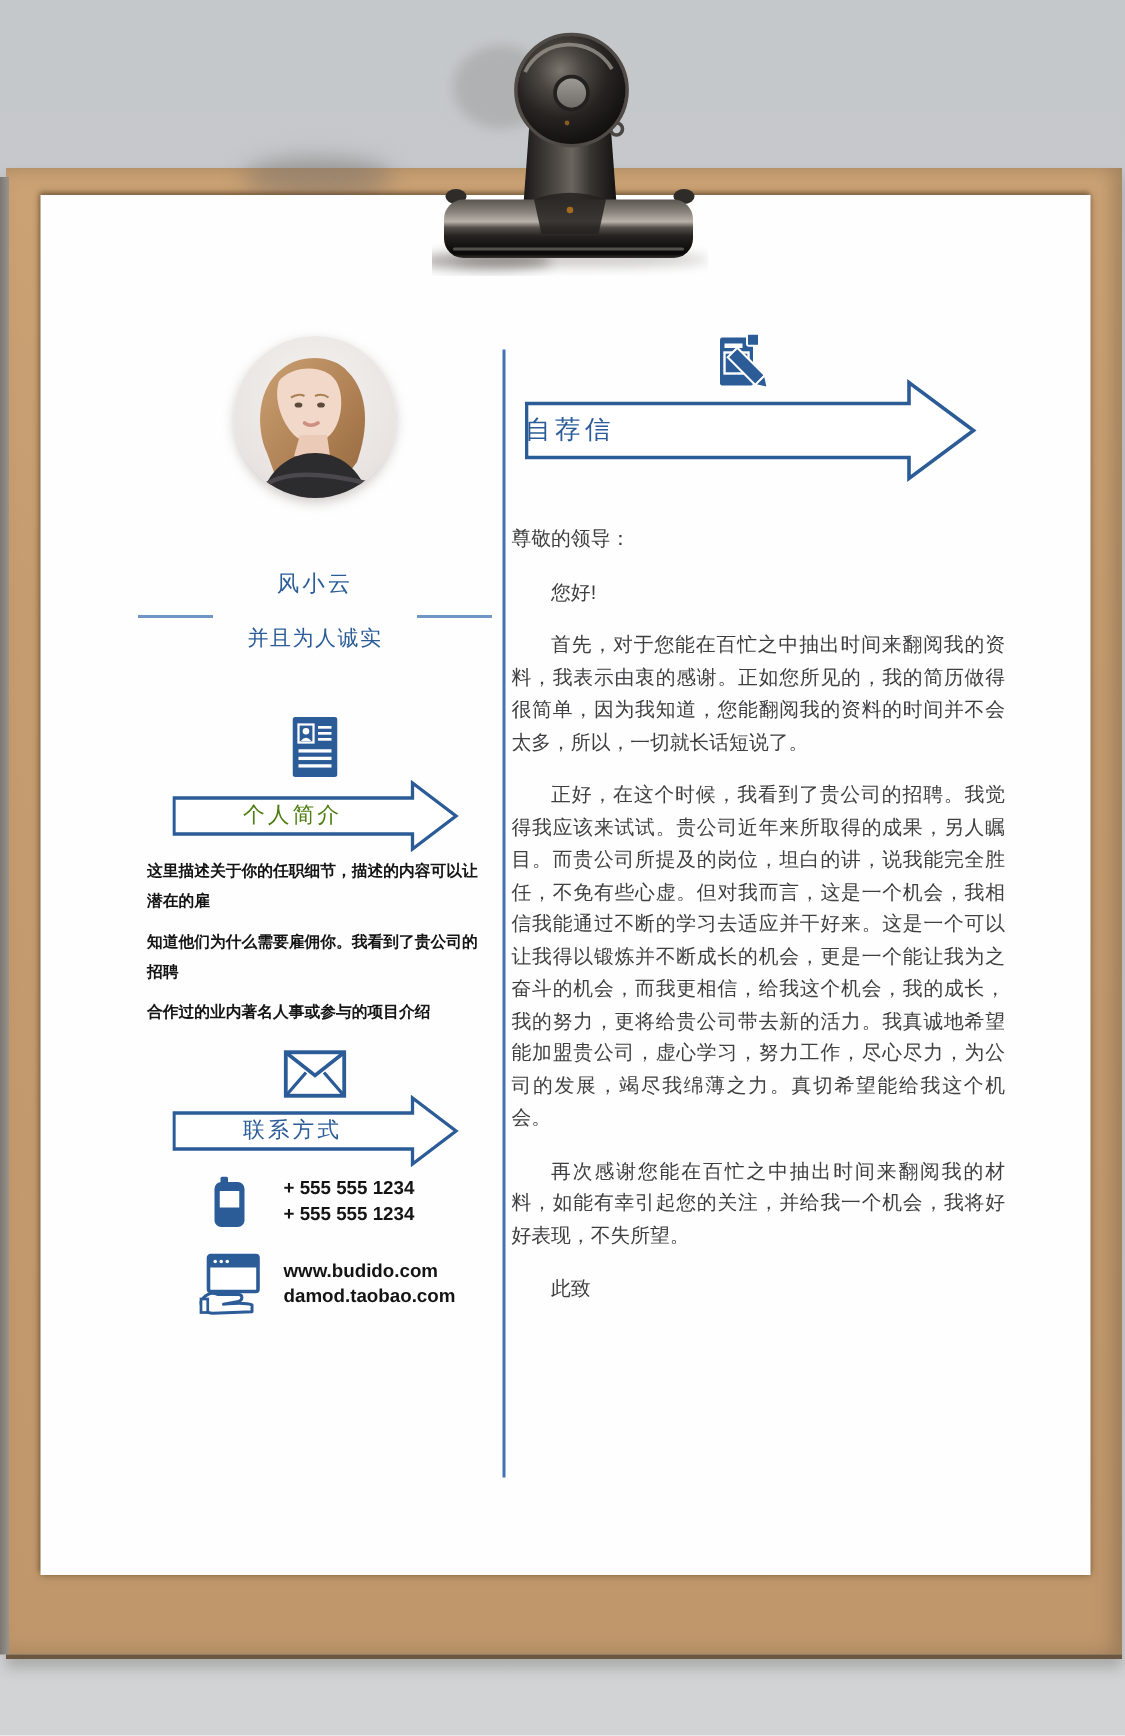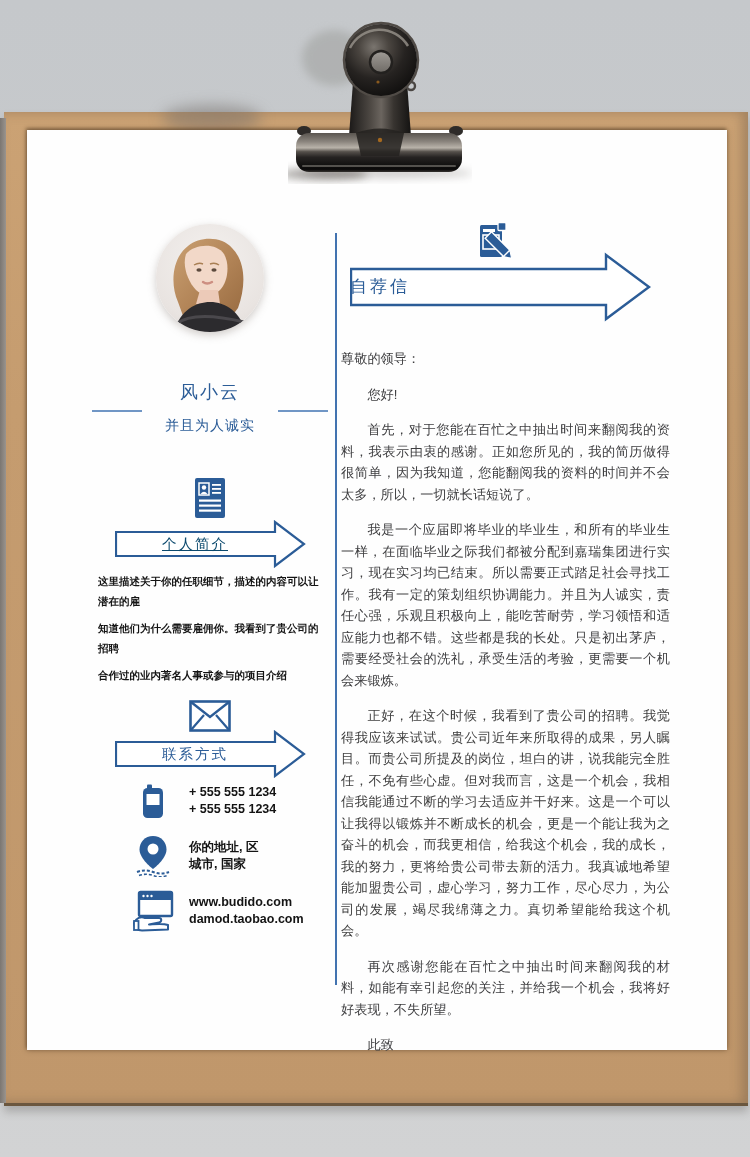--- a/index.html
+++ b/index.html
@@ -35,21 +35,21 @@
   .v-divider{position:absolute;left:308px;top:103px;width:2px;height:752px;}
   .sidebar{position:absolute;left:63px;top:0;width:240px;height:920px;}
   .letter{position:absolute;left:314px;top:92px;width:329px;}
   
   .avatar-wrap{
     position:absolute;top:94px;left:50%;transform:translateX(-50%);
     width:108px;height:108px;border-radius:50%;overflow:hidden;
     box-shadow:0 3px 8px rgba(120,110,100,.35);
   }
   .person-name{position:absolute;top:250px;left:0;width:100%;text-align:center;
-    font-size:18px;letter-spacing:2px;}
+    font-size:15px;letter-spacing:2px;}
   .person-title{position:absolute;top:287px;left:0;width:100%;text-align:center;
     font-size:14px;letter-spacing:1px;}
   .deco-line{position:absolute;top:280px;width:50px;height:2px;background:#7096c5;}
   .deco-line.l{left:2px;} .deco-line.r{left:188px;}
   .icon-center{position:absolute;left:50%;transform:translateX(-50%);}
   .resume-pos{top:348px;} .envelope-pos{top:570px;}
   .arrow-banner{position:absolute;width:192px;height:48px;left:25px;}
   .arrow-banner.a1{top:390px;} .arrow-banner.a2{top:600px;}
   .arrow-banner .label{
     position:absolute;left:0;top:12px;width:160px;height:24px;line-height:24px;
@@ -138,21 +138,21 @@
             <rect x="4" y="21.5" width="22" height="2.2" fill="#fff"></rect>
             <rect x="4" y="26.5" width="22" height="2.2" fill="#fff"></rect>
             <rect x="4" y="31.5" width="22" height="2.2" fill="#fff"></rect>
           </svg>
         </span>
 
         <div class="arrow-banner a1">
           <svg width="192" height="48" viewBox="0 0 192 48">
             <polygon points="1,12 160,12 160,2 189,24 160,46 160,36 1,36" fill="#ffffff" class="stroke-accent" stroke-width="2.2" stroke-linejoin="miter" stroke="#2b5c97"></polygon>
           </svg>
-          <span class="label accent-text" style="color: #0c4a6e; text-decoration: underline;">个人简介</span>
+          <span class="label accent-text" style="color: #4d7c0f;">个人简介</span>
         </div>
 
         <div class="profile-text">
           <p>这里描述关于你的任职细节，描述的内容可以让潜在的雇</p>
           <p>知道他们为什么需要雇佣你。我看到了贵公司的招聘</p>
           <p>合作过的业内著名人事或参与的项目介绍</p>
         </div>
 
         <span class="icon-center envelope-pos">
           <svg width="42" height="32" viewBox="0 0 42 32">
@@ -178,34 +178,20 @@
                 <rect x="5" y="0.5" width="5" height="5" rx="1" class="fill-accent" fill="#2b5c97"></rect>
                 <rect x="4.5" y="10" width="13" height="11" fill="#fff"></rect>
               </svg>
             </span>
             <div class="contact-texts">
               <div>+ 555 555 1234</div>
               <div>+ 555 555 1234</div>
             </div>
           </div>
 
-          <div class="contact-row">
-            <span class="contact-icon-box">
-              <svg width="36" height="42" viewBox="0 0 36 42">
-                <path d="M18,1 C10,1 4.5,7 4.5,14.5 C4.5,24 18,34 18,34 C18,34 31.5,24 31.5,14.5 C31.5,7 26,1 18,1 Z" class="fill-accent" fill="#2b5c97"></path>
-                <circle cx="18" cy="14" r="5.5" fill="#fff"></circle>
-                <path d="M2,37 q8,-3 16,0 q8,3 16,0" fill="none" class="stroke-accent" stroke-width="2" stroke-dasharray="3,2" stroke="#2b5c97"></path>
-                <path d="M4,40.5 q7,-2.5 14,0 q7,2.5 14,0" fill="none" class="stroke-accent" stroke-width="1.6" stroke-dasharray="3,2" stroke="#2b5c97"></path>
-              </svg>
-            </span>
-            <div class="contact-texts">
-              <div>你的地址, 区</div>
-              <div>城市, 国家</div>
-            </div>
-          </div>
 
           <div class="contact-row">
             <span class="contact-icon-box">
               <svg width="42" height="42" viewBox="0 0 42 42">
                 <rect x="7" y="2" width="33" height="24" rx="1.5" fill="#fff" class="stroke-accent" stroke-width="2.4" stroke="#2b5c97"></rect>
                 <rect x="7" y="2" width="33" height="8" class="fill-accent" fill="#2b5c97"></rect>
                 <circle cx="11.5" cy="6" r="1.2" fill="#fff"></circle>
                 <circle cx="15.5" cy="6" r="1.2" fill="#fff"></circle>
                 <circle cx="19.5" cy="6" r="1.2" fill="#fff"></circle>
                 <path d="M2,33 C4,28 9,26 13,28 L27,28 C30,28 30,32 27,32.6 L17,34.5 C24,34 31,33 36,35 L36,39.5 L10,40.5 C5,40.5 2,37 2,33 Z" fill="#fff" class="stroke-accent" stroke-width="2" stroke-linejoin="round" stroke="#2b5c97"></path>
@@ -240,21 +226,20 @@
           <svg width="302" height="70" viewBox="0 0 302 70">
             <polygon points="1,17 256,17 256,3 299,35 256,67 256,53 1,53" fill="#ffffff" class="stroke-accent" stroke-width="2.4" stroke-linejoin="miter" stroke="#2b5c97"></polygon>
           </svg>
           <span class="label accent-text" style="color: rgb(43, 92, 151);">自荐信</span>
         </div>
 
         <div class="letter-body">
           <p class="salutation" style="color: rgb(62, 62, 64);">尊敬的领导：</p>
           <p class="indent" style="color: rgb(62, 62, 64);">您好!</p>
           <p class="indent" style="color: rgb(62, 62, 64);">首先，对于您能在百忙之中抽出时间来翻阅我的资料，我表示由衷的感谢。正如您所见的，我的简历做得很简单，因为我知道，您能翻阅我的资料的时间并不会太多，所以，一切就长话短说了。</p>
-          <p class="indent" style="color: rgb(62, 62, 64);">我是一个应届即将毕业的毕业生，和所有的毕业生一样，在面临毕业之际我们都被分配到嘉瑞集团进行实习，现在实习均已结束。所以需要正式踏足社会寻找工作。我有一定的策划组织协调能力。并且为人诚实，责任心强，乐观且积极向上，能吃苦耐劳，学习领悟和适应能力也都不错。这些都是我的长处。只是初出茅庐，需要经受社会的洗礼，承受生活的考验，更需要一个机会来锻炼。</p>
           <p class="indent" style="color: #404040;">正好，在这个时候，我看到了贵公司的招聘。我觉得我应该来试试。贵公司近年来所取得的成果，另人瞩目。而贵公司所提及的岗位，坦白的讲，说我能完全胜任，不免有些心虚。但对我而言，这是一个机会，我相信我能通过不断的学习去适应并干好来。这是一个可以让我得以锻炼并不断成长的机会，更是一个能让我为之奋斗的机会，而我更相信，给我这个机会，我的成长，我的努力，更将给贵公司带去新的活力。我真诚地希望能加盟贵公司，虚心学习，努力工作，尽心尽力，为公司的发展，竭尽我绵薄之力。真切希望能给我这个机会。</p>
           <p class="indent" style="color: rgb(62, 62, 64);">再次感谢您能在百忙之中抽出时间来翻阅我的材料，如能有幸引起您的关注，并给我一个机会，我将好好表现，不失所望。</p>
           <p class="indent closing" style="color: rgb(62, 62, 64);">此致</p>
         </div>
 
       </section>
     </div>
   </div>
 
   <svg class="clip-svg" width="184" height="168" viewBox="0 0 184 168">

